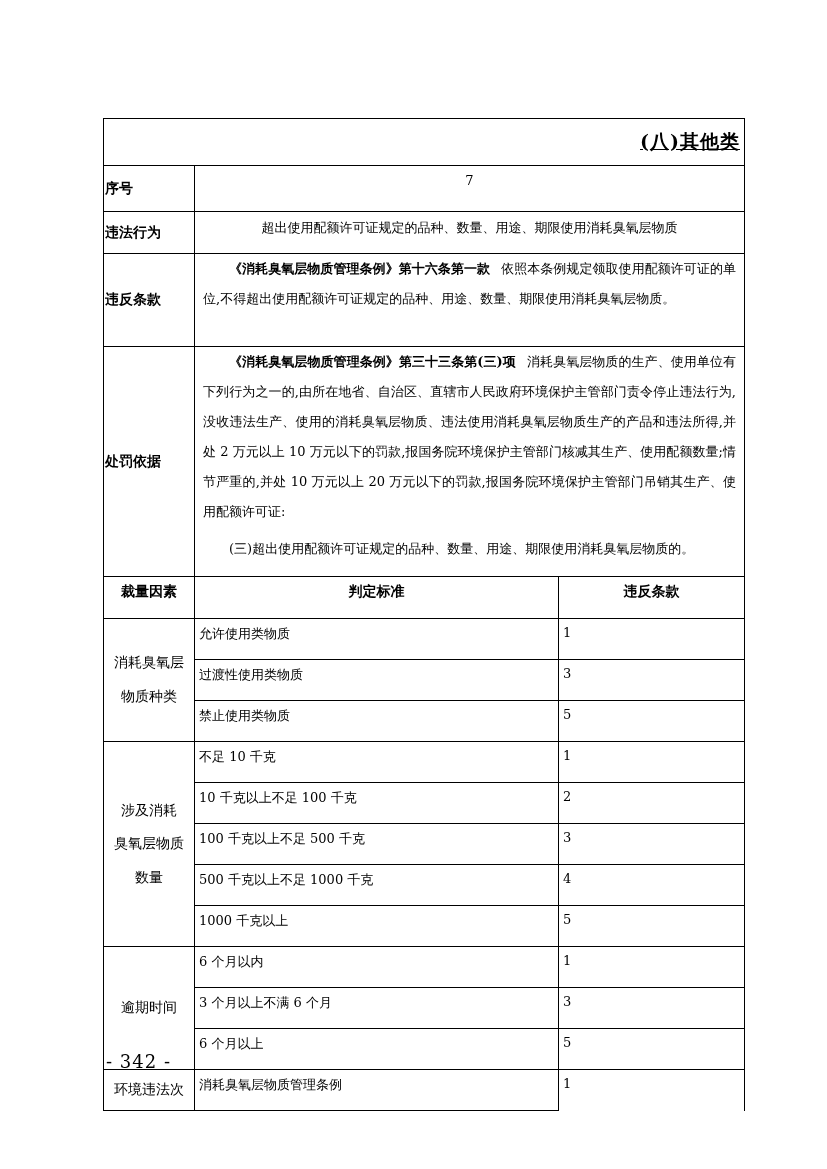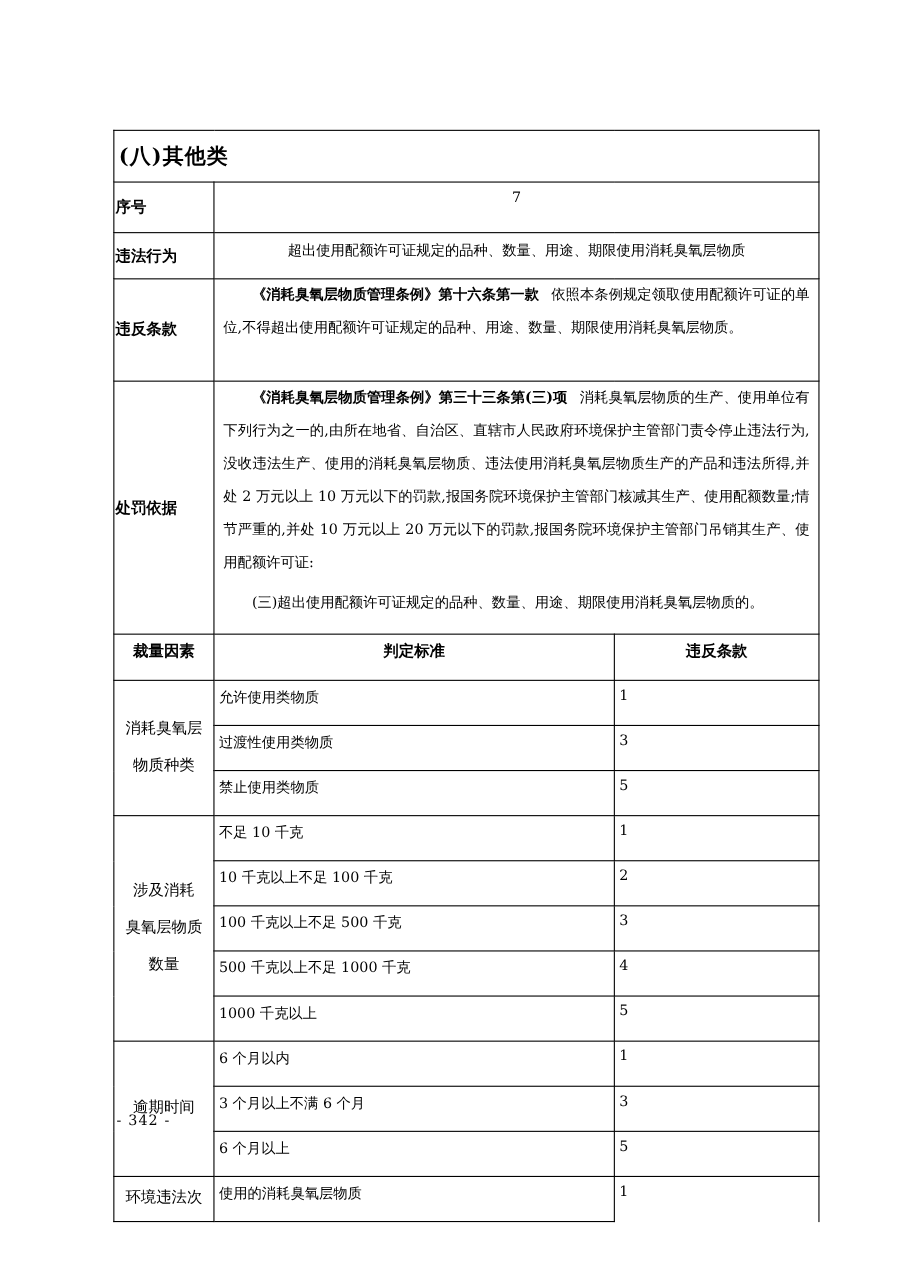--- a/index.html
+++ b/index.html
@@ -29,25 +29,26 @@
   col.c3 { width: 186px; }
   td {
     border: 1.5px solid #000000;
     padding: 2px 4px;
     font-size: 13px;
     vertical-align: top;
     overflow: hidden;
   }
   td.title-cell {
     height: 42px;
-    text-align: left;
+    text-align: right;
     vertical-align: middle;
     font-weight: bold;
     font-size: 19px;
     letter-spacing: 1px;
+    text-decoration: underline;
   }
   td.lbl {
     font-weight: bold;
     font-size: 14px;
     vertical-align: middle;
     padding: 2px 1px;
   }
   td.val-center {
     text-align: center;
     padding-top: 7px;
@@ -91,22 +92,22 @@
   }
   td.crit, td.grade {
     text-align: left;
     vertical-align: top;
     padding-top: 6px;
   }
   td.no-bottom { border-bottom: none; }
   .pageno {
     position: absolute;
     left: 106px;
-    top: 1012px;
-    font-size: 13px;
+    top: 1051px;
+    font-size: 18px;
     letter-spacing: 1px;
   }
 </style>
 </head>
 <body>
 
 <div class="page">
   <table class="doc-table">
     <colgroup>
         <col class="c1">
@@ -198,21 +199,21 @@
       <td class="crit">3 个月以上不满 6 个月</td>
       <td class="grade">3</td>
     </tr>
     <tr class="r-s">
       <td class="crit">6 个月以上</td>
       <td class="grade">5</td>
     </tr>
 
     <tr class="r-s">
       <td class="factor">环境违法次</td>
-      <td class="crit">使用的消耗臭氧层物质</td>
+      <td class="crit">消耗臭氧层物质管理条例</td>
       <td class="grade no-bottom">1</td>
     </tr>
 
   </tbody>
     </table>
 
   <div class="pageno">- 342 -</div>
 </div>
 
 </body></html>

